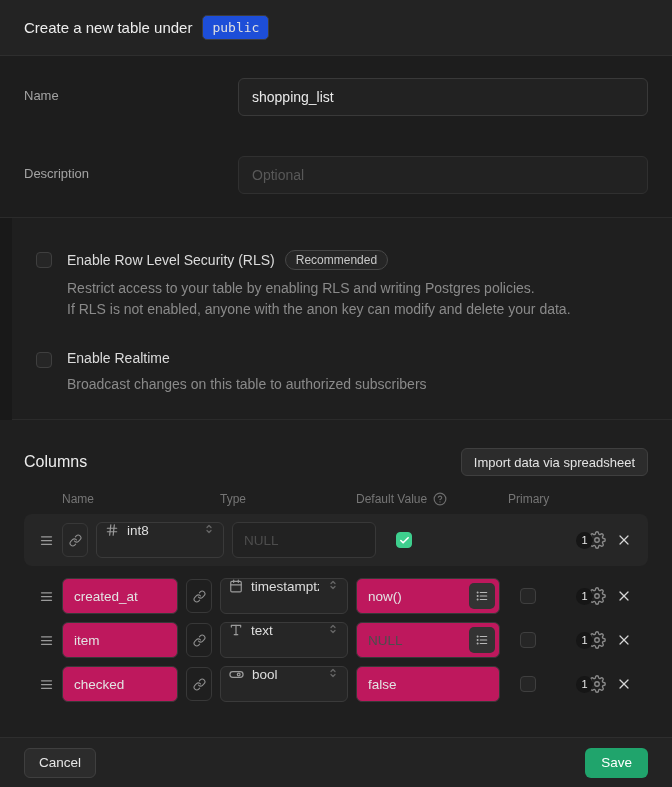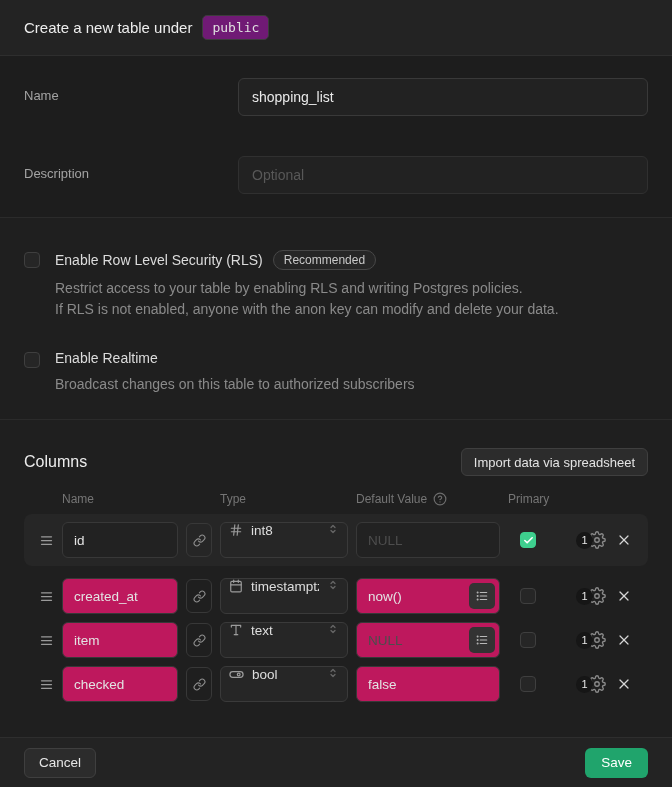--- a/index.html
+++ b/index.html
@@ -14,39 +14,39 @@
 
   
   .panel-header {
     height:56px; flex:0 0 56px; background:#232323;
     border-bottom:1px solid #2e2e2e;
     display:flex; align-items:center; gap:10px; padding:0 24px;
   }
   .panel-title { font-size:15px; color:#ededed;text-align:right; }
   .schema-badge {
     font-family:"DejaVu Sans Mono","Liberation Mono",monospace;
-    font-size:13px; color:#e0e0e0; background:#701a75;
+    font-size:13px; color:#e0e0e0; background:#1d4ed8;
     border:1px solid #3c3c3c; border-radius:5px; padding:4px 9px;
   }
 
   
   .form-section { flex:0 0 162px; background:#1d1d1d; border-bottom:1px solid #2b2b2b; padding:22px 24px 0; }
   .form-row { display:flex; align-items:flex-start; }
   .form-row + .form-row { margin-top:40px; }
   .form-label { width:214px; flex:0 0 214px; padding-top:10px; font-size:13px; color:#a3a3a3; }
   .text-input {
     flex:1; height:38px; background:#222222; border:1px solid #393939;
     border-radius:6px; color:#eaeaea; font-size:14px; padding:0 13px;
     font-family:inherit; outline:none;
   }
   .text-input.dim-border { border-color:#303030; }
   .text-input::placeholder { color:#585858; }
 
   
-  .toggles-section { flex:0 0 202px; background:#1f1f1f; border-bottom:1px solid #2b2b2b; padding:34px 24px 0; }
+  .toggles-section { flex:0 0 202px; background:#1f1f1f; border-bottom:1px solid #2b2b2b; padding:34px 24px 0;margin-left:12px; }
   .toggle-group { display:flex; gap:15px; }
   .toggle-group + .toggle-group { margin-top:32px; }
   .checkbox {
     width:16px; height:16px; flex:0 0 16px; border-radius:4px;
     border:1px solid #3f3f3f; background:#262626; cursor:pointer;
     display:inline-flex; align-items:center; justify-content:center;
   }
   .checkbox svg { display:none; }
   .checkbox.checked { background:var(--accent,#3ECF8E); border-color:var(--accent,#3ECF8E); }
   .checkbox.checked svg { display:block; }
@@ -204,21 +204,20 @@
   </div>
   <div class="rows-host">
   <div class="col-row highlight">
     <span class="icon drag">
       <svg width="15" height="15" viewBox="0 0 24 24" fill="none" stroke="currentColor" stroke-width="2" stroke-linecap="round">
             <line x1="4" y1="6" x2="20" y2="6"></line>
             <line x1="4" y1="12" x2="20" y2="12"></line>
             <line x1="4" y1="18" x2="20" y2="18"></line>
           </svg>
     </span>
-    <input class="row-input name-input" value="id" style="">
     <button class="link-btn">
       <span class="icon">
         <svg width="13" height="13" viewBox="0 0 24 24" fill="none" stroke="currentColor" stroke-width="2" stroke-linecap="round" stroke-linejoin="round">
               <path d="M10 13a5 5 0 0 0 7.54.54l3-3a5 5 0 0 0-7.07-7.07l-1.72 1.71"></path>
               <path d="M14 11a5 5 0 0 0-7.54-.54l-3 3a5 5 0 0 0 7.07 7.07l1.71-1.71"></path>
             </svg>
       </span>
     </button>
     <div class="type-select">
       <span class="icon type-icon">

